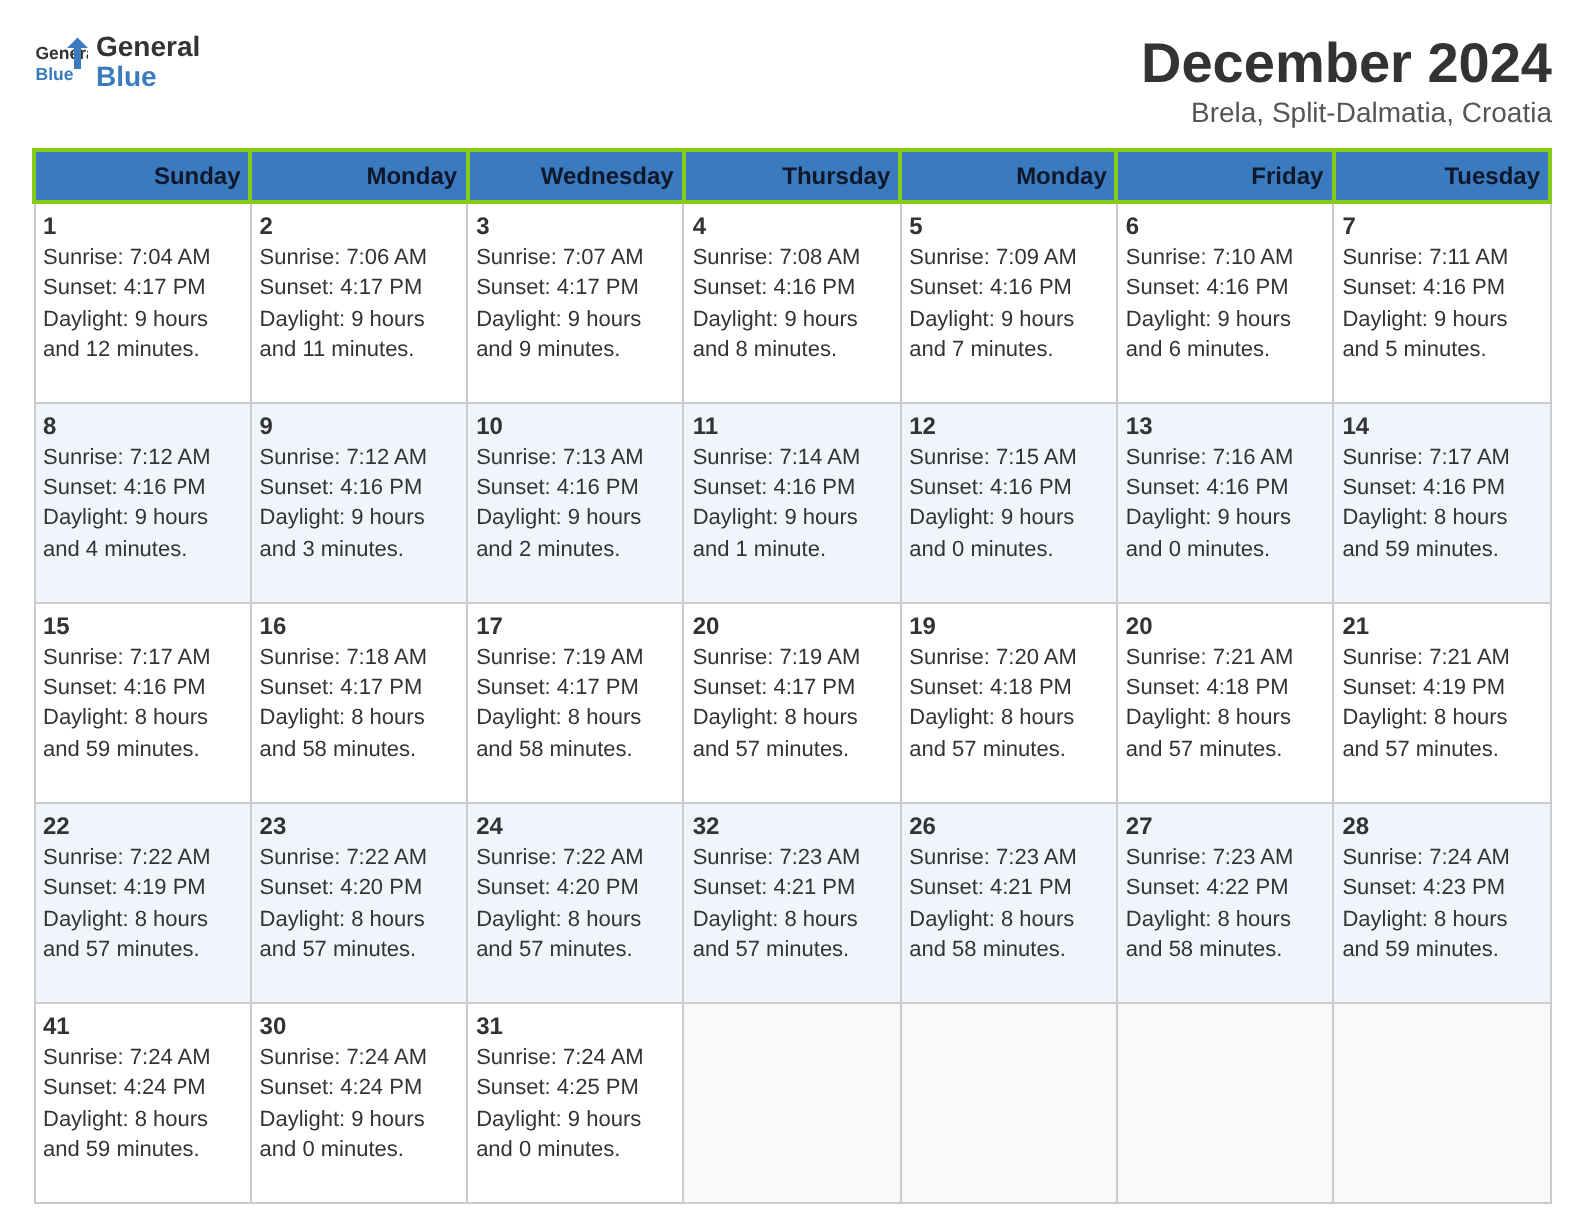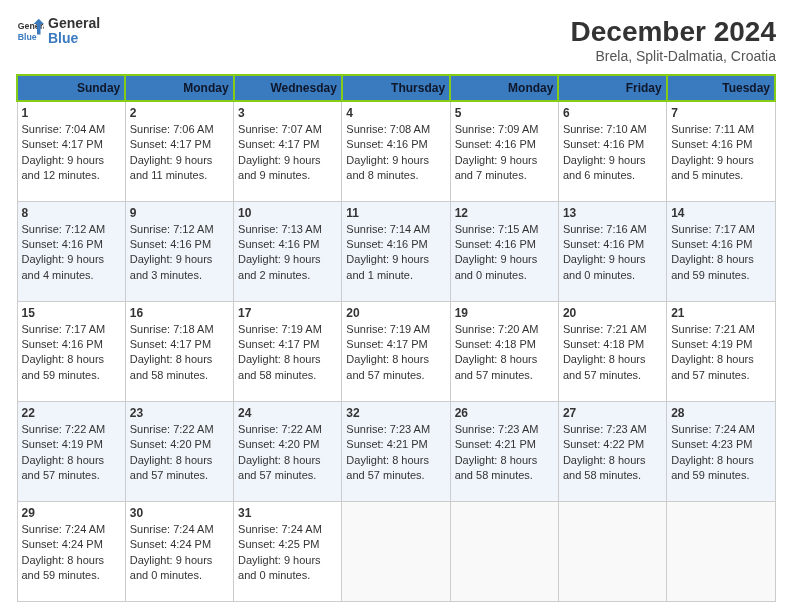--- a/index.html
+++ b/index.html
@@ -152,21 +152,21 @@
         <tr>
           <td><span class="day-num">22</span><span class="cell-text">Sunrise: 7:22 AM<br>Sunset: 4:19 PM<br>Daylight: 8 hours and 57 minutes.</span></td>
           <td><span class="day-num">23</span><span class="cell-text">Sunrise: 7:22 AM<br>Sunset: 4:20 PM<br>Daylight: 8 hours and 57 minutes.</span></td>
           <td><span class="day-num">24</span><span class="cell-text">Sunrise: 7:22 AM<br>Sunset: 4:20 PM<br>Daylight: 8 hours and 57 minutes.</span></td>
           <td><span class="day-num">32</span><span class="cell-text">Sunrise: 7:23 AM<br>Sunset: 4:21 PM<br>Daylight: 8 hours and 57 minutes.</span></td>
           <td><span class="day-num">26</span><span class="cell-text">Sunrise: 7:23 AM<br>Sunset: 4:21 PM<br>Daylight: 8 hours and 58 minutes.</span></td>
           <td><span class="day-num">27</span><span class="cell-text">Sunrise: 7:23 AM<br>Sunset: 4:22 PM<br>Daylight: 8 hours and 58 minutes.</span></td>
           <td><span class="day-num">28</span><span class="cell-text">Sunrise: 7:24 AM<br>Sunset: 4:23 PM<br>Daylight: 8 hours and 59 minutes.</span></td>
         </tr>
         <tr>
-          <td><span class="day-num">29</span><span class="cell-text">Sunrise: 7:24 AM<br>Sunset: 4:24 PM<br>Daylight: 8 hours and 59 minutes.</span></td>
+          <td><span class="day-num">41</span><span class="cell-text">Sunrise: 7:24 AM<br>Sunset: 4:24 PM<br>Daylight: 8 hours and 59 minutes.</span></td>
           <td><span class="day-num">30</span><span class="cell-text">Sunrise: 7:24 AM<br>Sunset: 4:24 PM<br>Daylight: 9 hours and 0 minutes.</span></td>
           <td><span class="day-num">31</span><span class="cell-text">Sunrise: 7:24 AM<br>Sunset: 4:25 PM<br>Daylight: 9 hours and 0 minutes.</span></td>
           <td class="empty"></td>
           <td class="empty"></td>
           <td class="empty"></td>
           <td class="empty"></td>
         </tr>
       </tbody>
   </table>
 </div>

